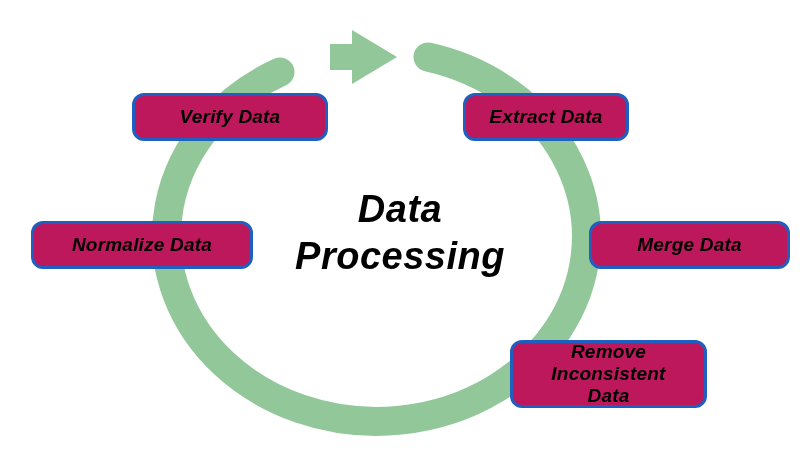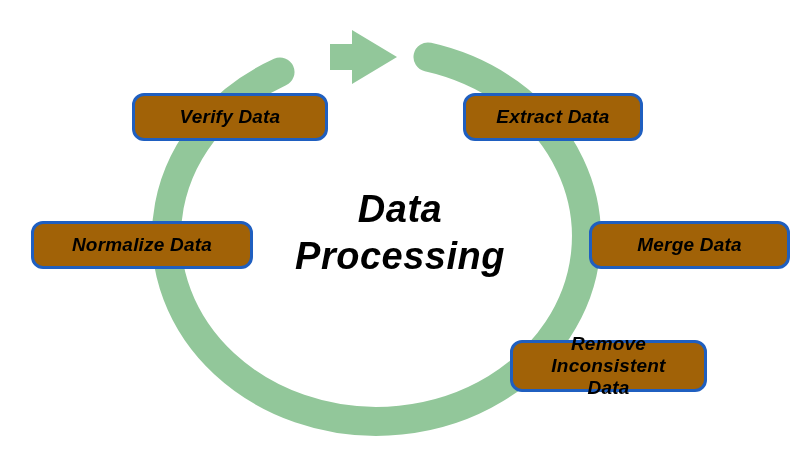--- a/index.html
+++ b/index.html
@@ -39,43 +39,43 @@
     line-height: 47px;
     color: #000000;
     letter-spacing: 0.5px;
     white-space: pre-line;
   }
 
   
   .stage {
     position: absolute;
     box-sizing: border-box;
-    background: #a16207;
+    background: #be185d;
     border: 3px solid #1f5fc0;
     border-radius: 12px;
     display: flex;
     align-items: center;
     justify-content: center;
     text-align: center;
     font-family: "Liberation Sans", sans-serif;
     font-weight: bold;
     font-style: italic;
     font-size: 19px;
     line-height: 22px;
     color: #000000;
     white-space: pre-line;
     letter-spacing: 0.2px;
   }
 
   .stage-verify    { left: 132px; top: 93px;  width: 196px; height: 48px; }
-  .stage-extract   { left: 463px; top: 93px;  width: 180px; height: 48px; }
+  .stage-extract   { left: 463px; top: 93px;  width: 166px; height: 48px; }
   .stage-normalize { left: 31px;  top: 221px; width: 222px; height: 48px; }
   .stage-merge     { left: 554px; top: 221px; width: 201px; height: 48px; margin-left: 35px; }
   .stage-rebuild   { left: 101px; top: 345px; width: 197px; height: 56px; }
-  .stage-remove    { left: 510px; top: 340px; width: 197px; height: 52px; }
+  .stage-remove    { left: 510px; top: 340px; width: 197px; height: 68px; }
 </style>
 </head>
 <body>
 
 <div id="canvas">
 
   <svg id="ring-svg" viewBox="0 0 800 476">
 
     <path d="M 428 57
              A 210 185 0 1 1 280 72" fill="none" stroke="#92c79a" stroke-width="29" stroke-linecap="round"></path>

